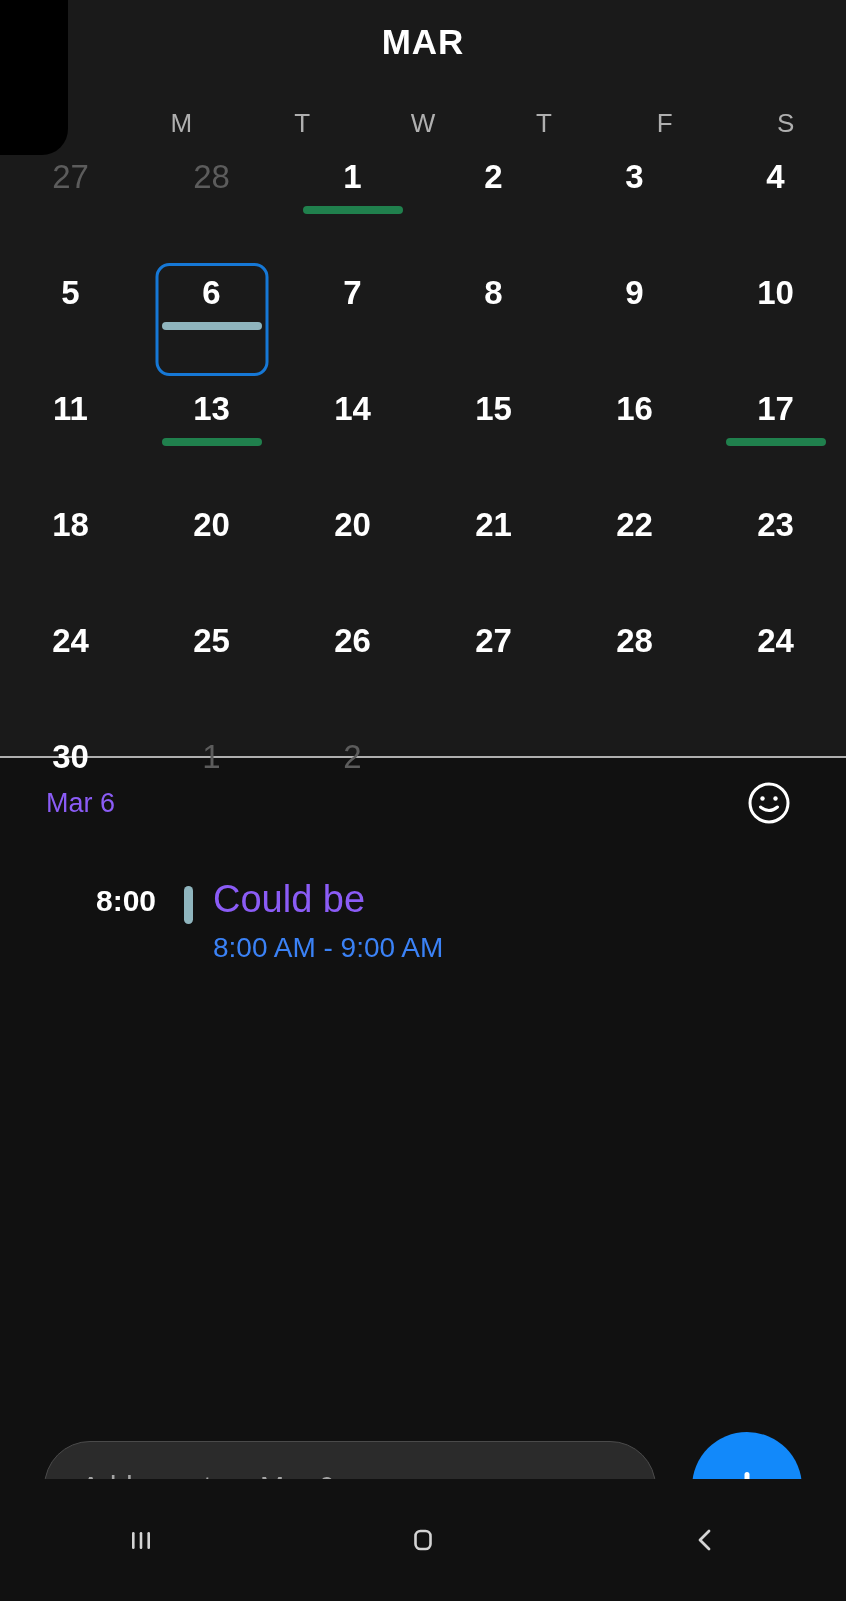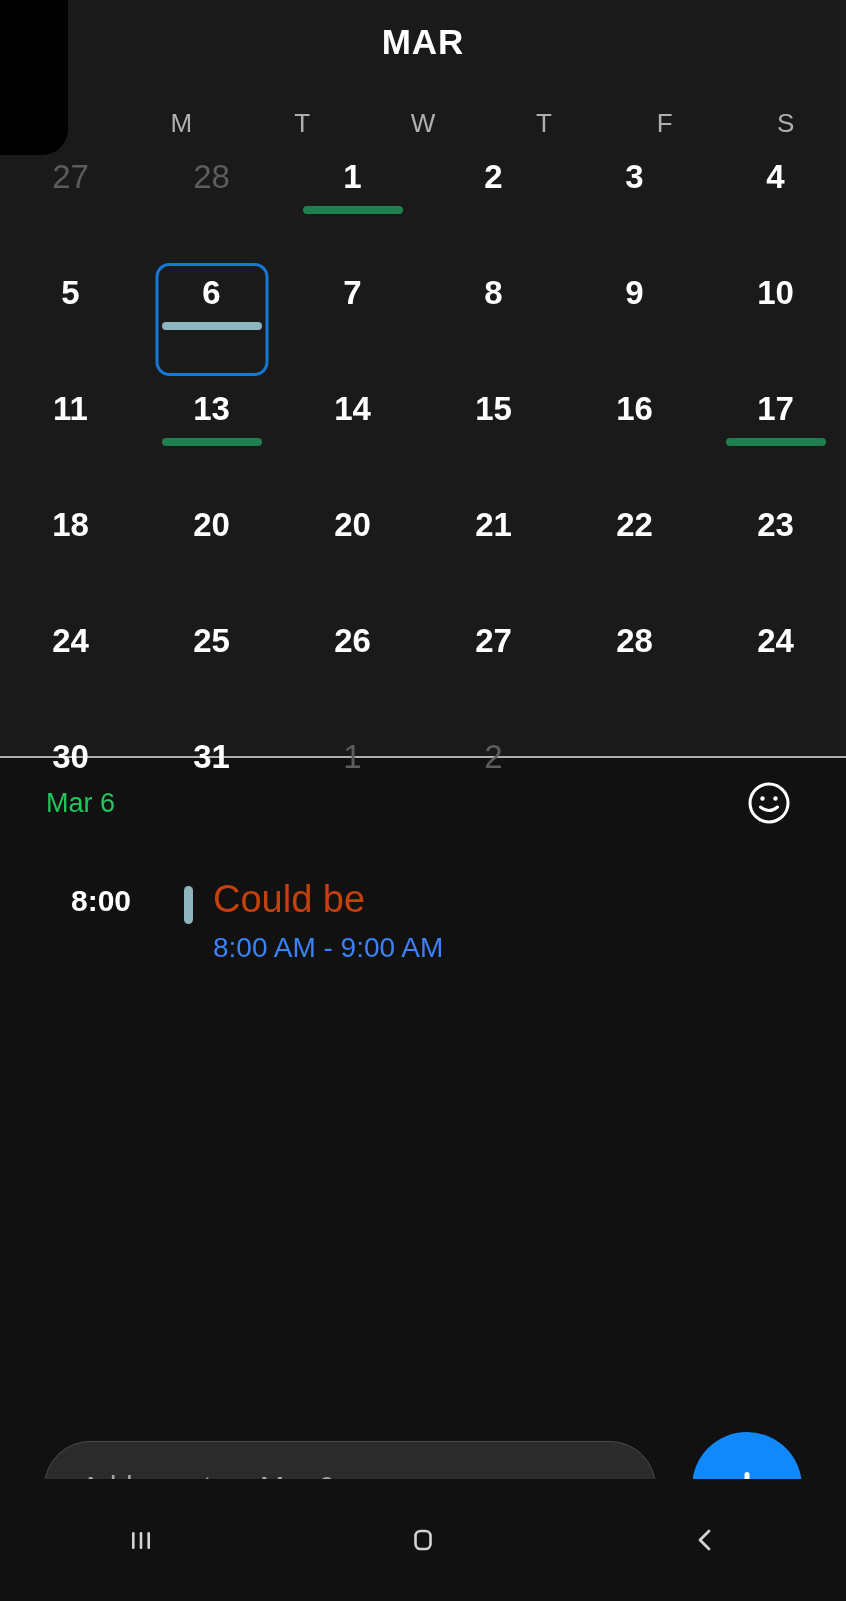--- a/index.html
+++ b/index.html
@@ -138,21 +138,21 @@
     position: absolute;
     top: 22px;
     left: 46px;
     right: 46px;
     height: 60px;
   }
   #list-date {
     position: absolute;
     top: 8px;
     left: 0;
-    color: #22c55e;
+    color: #8b5cf6;
     font-size: 27px;
     font-weight: 400;
   }
   #smiley-btn {
     position: absolute;
     top: 0;
     right: 8px;
     width: 46px;
     height: 46px;
   }
@@ -165,41 +165,41 @@
   }
   .event-row {
     position: relative;
     display: flex;
     align-items: flex-start;
     padding: 0 46px;
     min-height: 92px;
   }
   .event-time {
     width: 110px;
-    text-align: center;
+    text-align: right;
     color: #FFFFFF;
     font-size: 30px;
     font-weight: 700;
     padding-top: 6px;
     flex: 0 0 auto;
   }
   .event-color-bar {
     width: 9px;
     height: 38px;
     border-radius: 5px;
     margin: 8px 0 0 28px;
     flex: 0 0 auto;
   }
   .event-body {
     margin-left: 20px;
     display: flex;
     flex-direction: column;
   }
   .event-title {
-    color: #c2410c;
+    color: #8b5cf6;
     font-size: 38px;
     font-weight: 400;
     line-height: 1.15;
   }
   .event-sub {
     color: #3b82f6;
     font-size: 28px;
     font-weight: 400;
     margin-top: 10px;
   }
@@ -377,23 +377,20 @@
           <div class="day-num">27</div>
         </div>
         <div class="day-cell">
           <div class="day-num">28</div>
         </div>
         <div class="day-cell">
           <div class="day-num">24</div>
         </div>
         <div class="day-cell">
           <div class="day-num">30</div>
-        </div>
-        <div class="day-cell">
-          <div class="day-num">31</div>
         </div>
         <div class="day-cell muted">
           <div class="day-num">1</div>
         </div>
         <div class="day-cell muted">
           <div class="day-num">2</div>
         </div>
       </div>
   </div>
 

